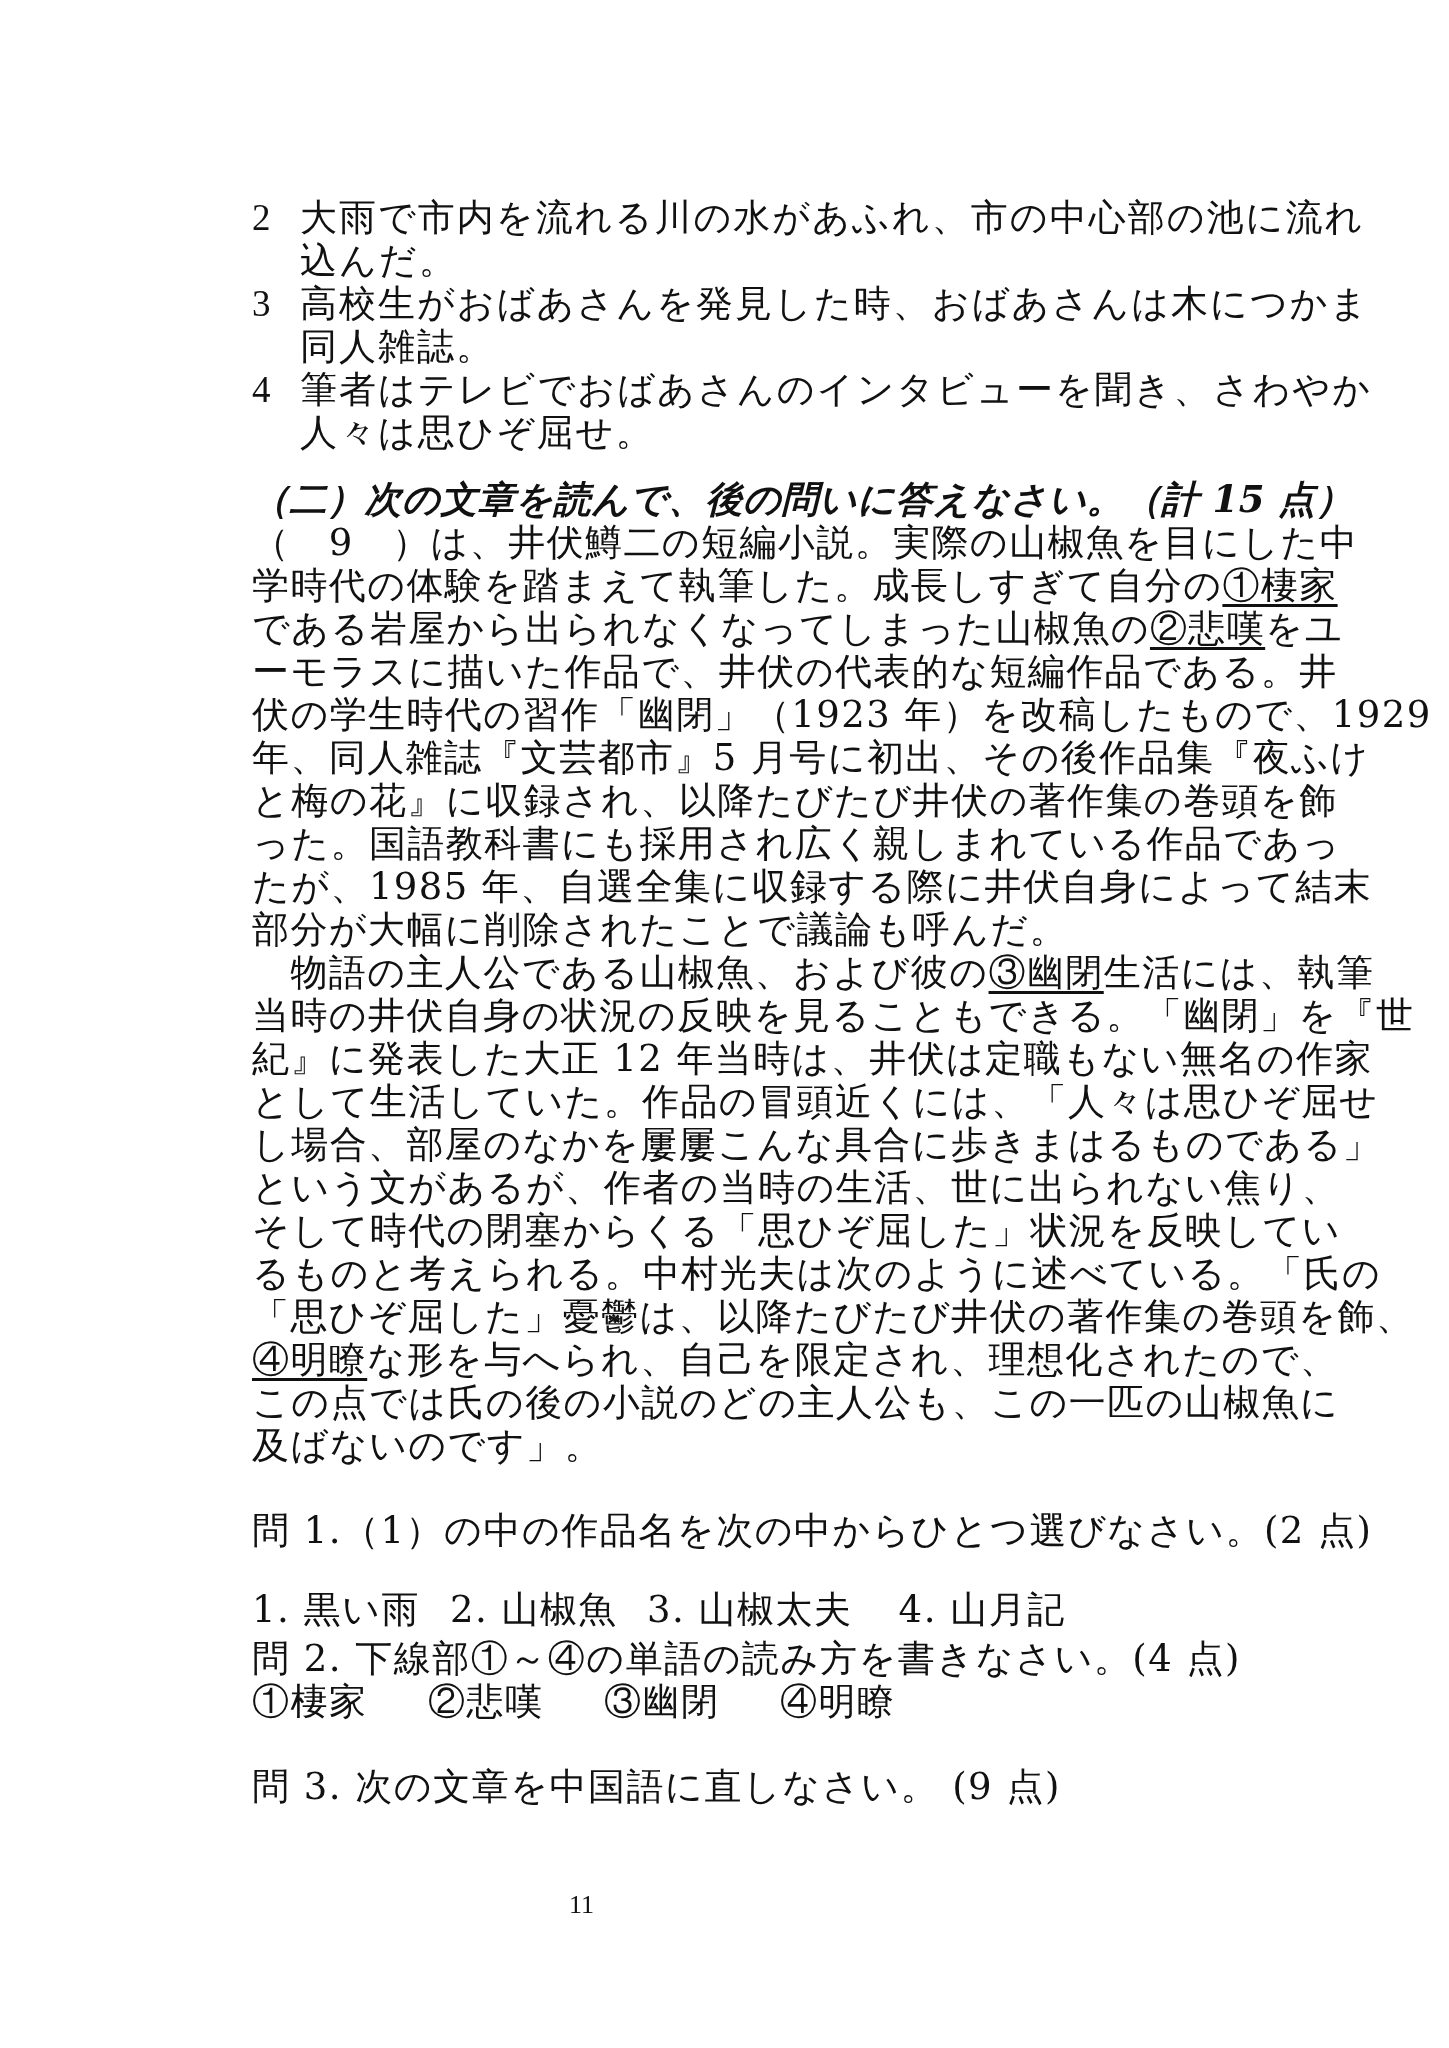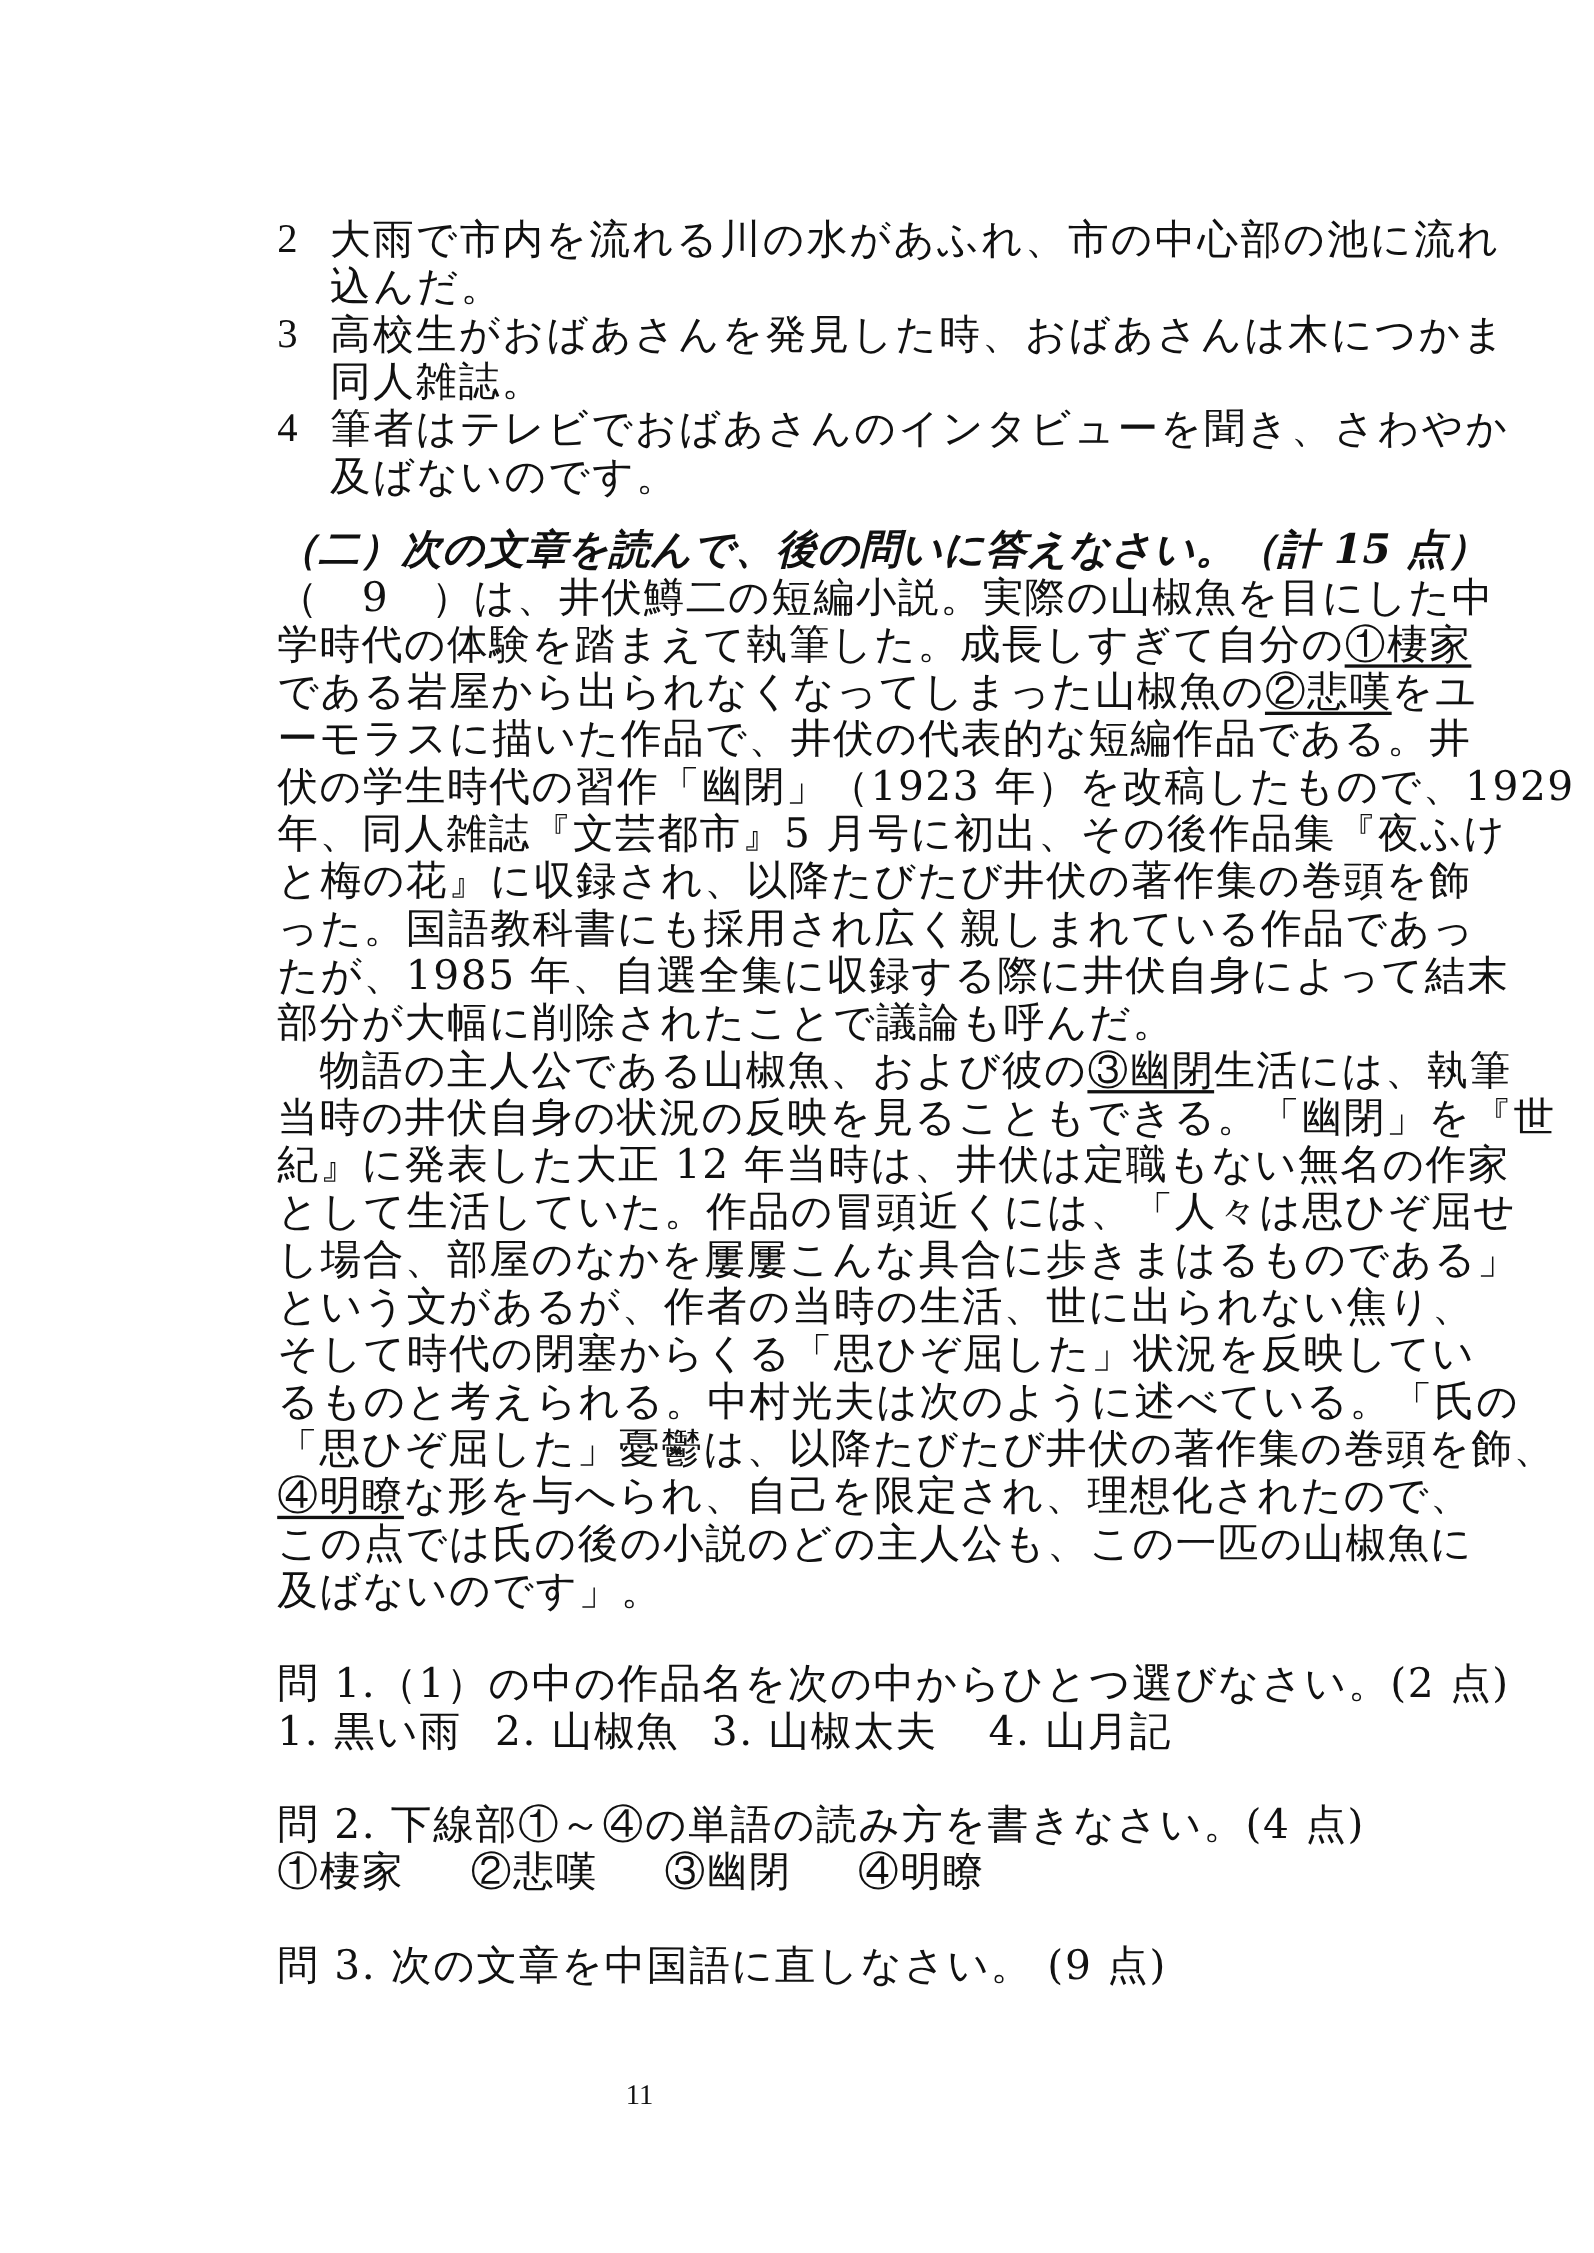--- a/index.html
+++ b/index.html
@@ -12,21 +12,21 @@
   .line { font-size: 37px; line-height: 43px; height: 43px; white-space: nowrap; letter-spacing: 1.5px; }
   .item { display: flex; }
   .item .num { width: 48px; flex: 0 0 48px; font-family: "Liberation Serif", serif; }
   .item .txt { flex: 1; }
   .item .txt .line { letter-spacing: 2px; }
   .ul { text-decoration: underline; text-underline-offset: 6px; text-decoration-thickness: 3px; }
   .heading { margin-top: 24px; font-weight: bold; letter-spacing: 0.5px; font-style: italic; }
   .para .line { letter-spacing: 1.4px; }
   .q-title { font-weight: normal; margin-top: 42px; }
   .options { display: flex; gap: 0; }
-  .opt { margin-right: 30px; }
+  .opt { margin-right: 30px; margin-top: 36px; }
   .opt-wide { margin-right: 46px; }
   .readings { display: flex; }
   .reading { width: 176px; }
   .pagenum {
     position: absolute; left: 0; width: 1163px; top: 1890px; text-align: center;
     font-family: "Liberation Serif", serif; font-size: 26px;
   }
 </style>
 </head>
 <body>
@@ -45,21 +45,21 @@
       <div class="num line">3</div>
       <div class="txt">
         <div class="line">高校生がおばあさんを発見した時、おばあさんは木につかま</div>
         <div class="line">同人雑誌。</div>
       </div>
     </div>
     <div class="item">
       <div class="num line">4</div>
       <div class="txt">
         <div class="line">筆者はテレビでおばあさんのインタビューを聞き、さわやか</div>
-        <div class="line">及ばないのです。</div>
+        <div class="line">人々は思ひぞ屈せ。</div>
       </div>
     </div>
   </div>
 
   <div class="line heading">（二）次の文章を読んで、後の問いに答えなさい。（計 15 点）</div>
 
   <div class="para">
     <div class="line"><span>（　9　）は、井伏鱒二の短編小説。実際の山椒魚を目にした中</span></div>
     <div class="line"><span>学時代の体験を踏まえて執筆した。成長しすぎて自分の</span><span class="ul">①棲家</span></div>
     <div class="line"><span>である岩屋から出られなくなってしまった山椒魚の</span><span class="ul">②悲嘆</span><span>をユ</span></div>

